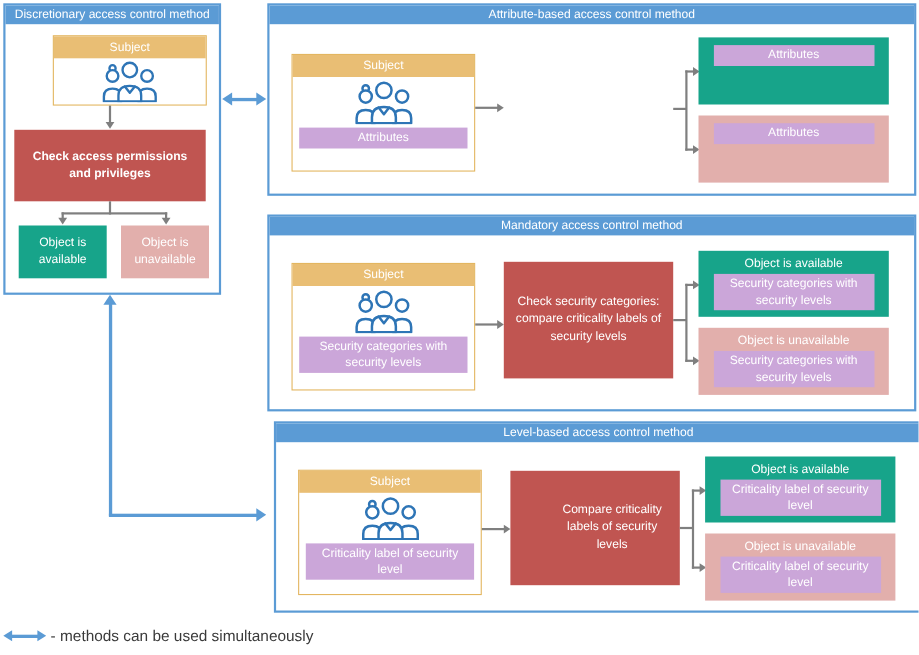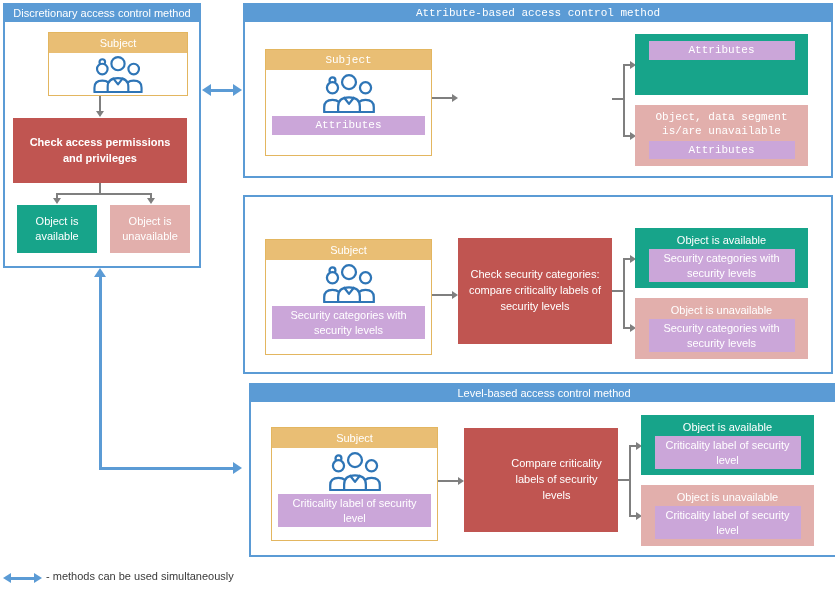--- a/index.html
+++ b/index.html
@@ -43,21 +43,21 @@
   .g-ah-down{position:absolute;width:0;height:0;border-left:4px solid transparent;
     border-right:4px solid transparent;border-top:6px solid #7F7F7F;}
   
   .bline{position:absolute;background:#5B9BD5;}
   .b-ah-right{position:absolute;width:0;height:0;border-top:6px solid transparent;
     border-bottom:6px solid transparent;border-left:9px solid #5B9BD5;}
   .b-ah-left{position:absolute;width:0;height:0;border-top:6px solid transparent;
     border-bottom:6px solid transparent;border-right:9px solid #5B9BD5;}
   .b-ah-up{position:absolute;width:0;height:0;border-left:6px solid transparent;
     border-right:6px solid transparent;border-bottom:9px solid #5B9BD5;}
-  .legend-text{position:absolute;left:46px;top:570px;font-size:11px;color:#3a3a3a;}
+  .legend-text{position:absolute;left:46px;top:570px;font-size:14px;color:#3a3a3a;}
 </style>
 </head>
 <body>
 
 <svg width="0" height="0" style="position:absolute">
   <defs>
     <g id="people" fill="#ffffff" stroke="#2E75B6" stroke-width="2.6" stroke-linecap="round" stroke-linejoin="round">
       <circle cx="13" cy="8.5" r="3.4"></circle>
       <circle cx="13" cy="17" r="6.4"></circle>
       <path d="M3.5 45 v-5.5 q0 -8.5 9.5 -8.5 q9.5 0 9.5 8.5 v5.5 z"></path>
@@ -93,21 +93,21 @@
     <div class="gline" style="left:51px;top:188px;width:96px;height:2px;"></div>
     <div class="gline" style="left:51px;top:188px;width:2px;height:6px;"></div>
     <div class="gline" style="left:145px;top:188px;width:2px;height:6px;"></div>
     <div class="g-ah-down" style="left:48px;top:193px;"></div>
     <div class="g-ah-down" style="left:142px;top:193px;"></div>
 
     <div class="box outcome-lr green" style="left:12px;top:200px;width:80px;height:48px;">Object is available</div>
     <div class="box outcome-lr pink" style="left:105px;top:200px;width:80px;height:48px;">Object is unavailable</div>
   </div>
 
-  <div class="panel" style="left:243px;top:3px;width:590px;height:175px;font-family:Liberation Mono, monospace;">
+  <div class="panel" style="left:243px;top:3px;width:590px;height:175px;">
     <div class="panel-header">Attribute-based access control method</div>
 
     <div class="box subject" style="left:20px;top:44px;width:167px;height:107px;">
       <div class="subject-header">Subject</div>
       <div class="subject-body">
         <svg class="ppl" viewBox="0 0 64 46">
             <use href="#people"></use>
           </svg>
         <div class="tag">Attributes</div>
       </div>
@@ -121,26 +121,26 @@
     <div class="gline" style="left:378px;top:59px;width:2px;height:73px;"></div>
     <div class="gline" style="left:378px;top:59px;width:8px;height:2px;"></div>
     <div class="gline" style="left:378px;top:130px;width:8px;height:2px;"></div>
     <div class="g-ah-right" style="left:385px;top:56px;"></div>
     <div class="g-ah-right" style="left:385px;top:127px;"></div>
 
     <div class="box outcome green" style="left:390px;top:29px;width:173px;height:61px;">
       <div class="tag">Attributes</div>
     </div>
     <div class="box outcome pink" style="left:390px;top:100px;width:173px;height:61px;">
-      <div>Object, data segment is/are unavailable</div>
       <div class="tag">Attributes</div>
     </div>
   </div>
 
   <div class="panel" style="left:243px;top:195px;width:590px;height:179px;">
+    <div class="panel-header">Mandatory access control method</div>
 
     <div class="box subject" style="left:20px;top:42px;width:167px;height:116px;">
       <div class="subject-header">Subject</div>
       <div class="subject-body">
         <svg class="ppl" viewBox="0 0 64 46">
             <use href="#people"></use>
           </svg>
         <div class="tag">Security categories with security levels</div>
       </div>
     </div>

